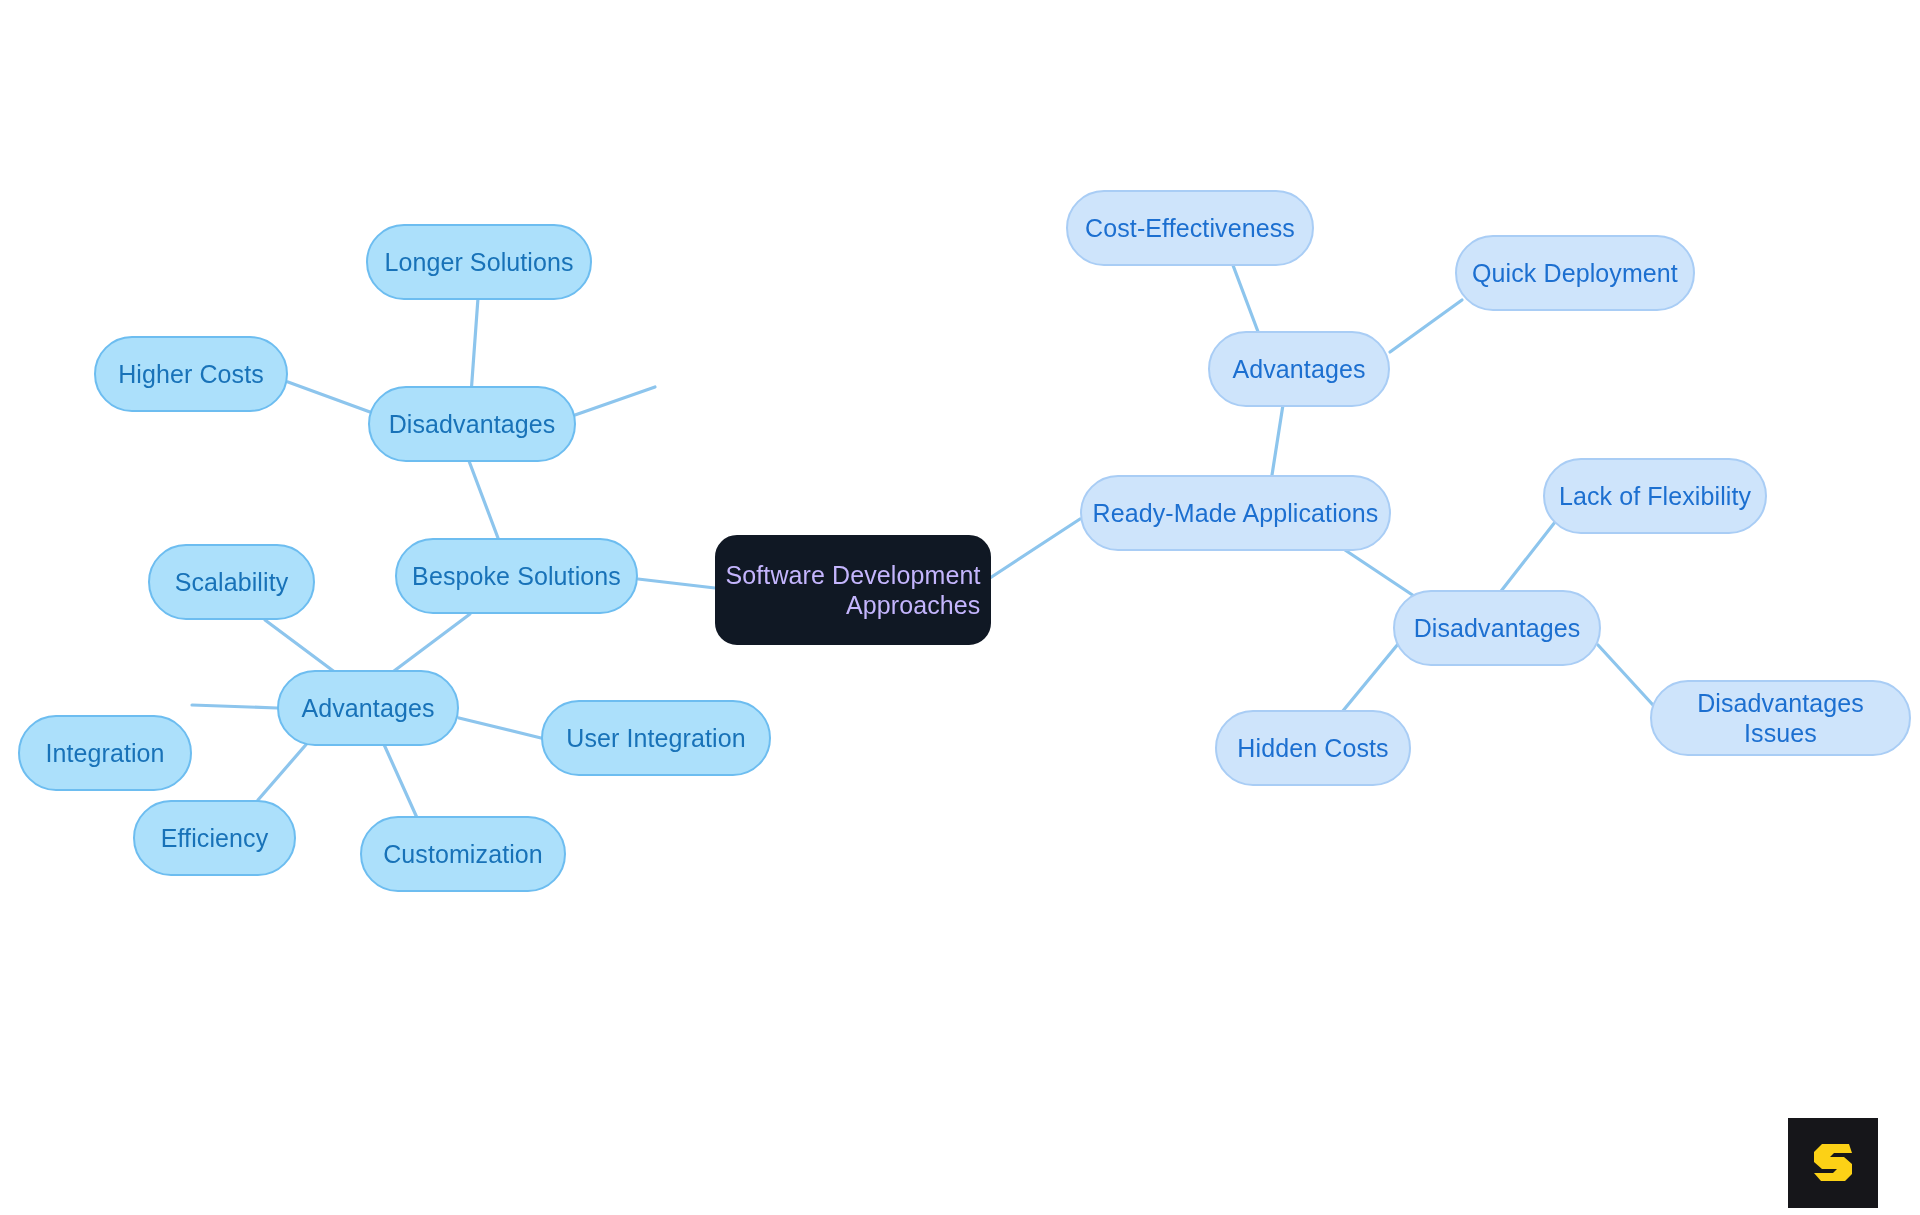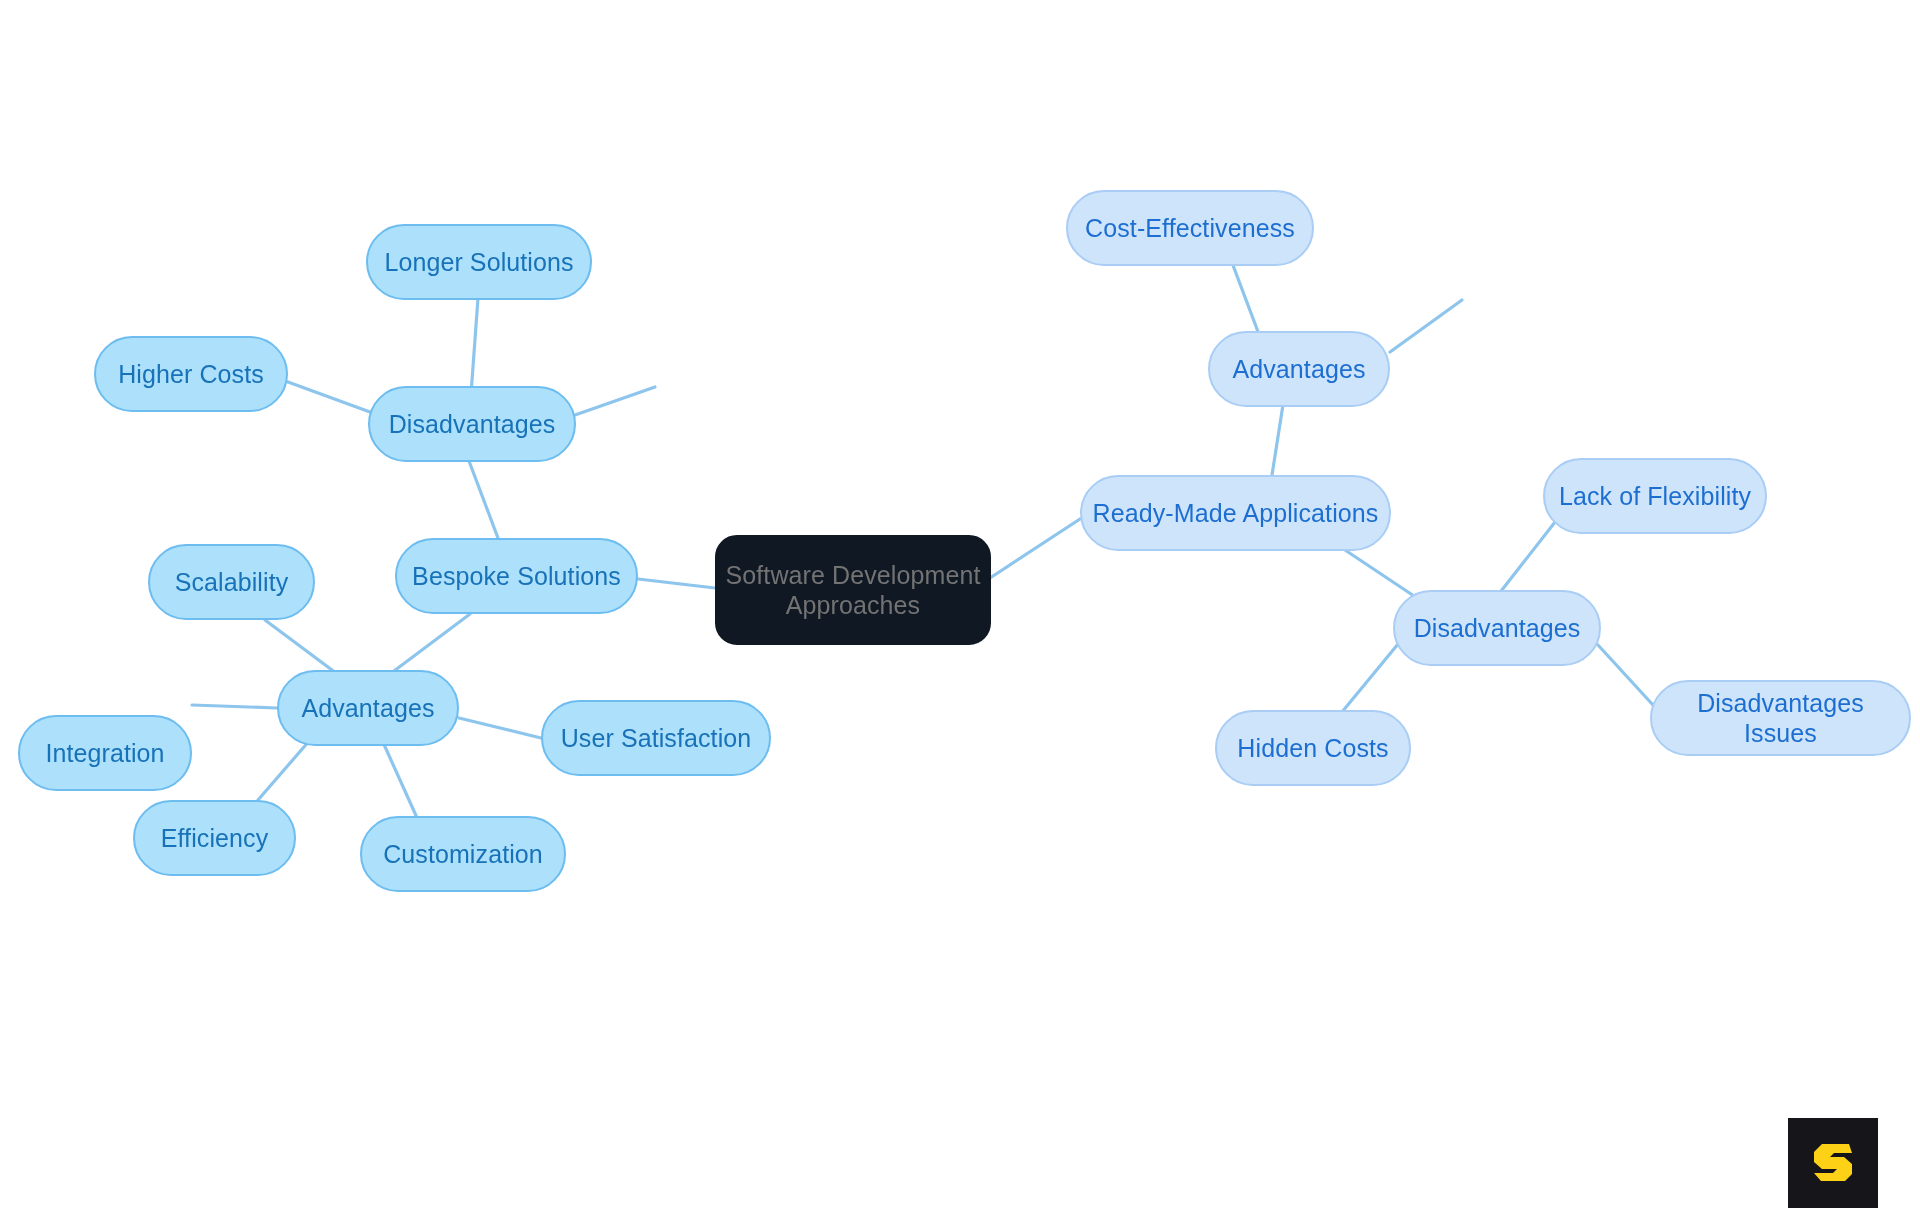--- a/index.html
+++ b/index.html
@@ -36,23 +36,24 @@
     line-height: 1.22;
     white-space: pre-line;
     letter-spacing: 0.1px;
     border-style: solid;
     border-width: 2px;
     z-index: 2;
   }
   .node.root {
     background: #101824;
     border-color: #101824;
-    color: #737373;
+    color: #c4b5fd;
     font-size: 25px;
     border-radius: 22px;
+    text-align: right;
   }
   .node.branch-left {
     background: #ace0fb;
     border-color: #6dbdf0;
     color: #1872b8;
     font-size: 25px;
     border-radius: 40px;
   }
   .node.branch-right {
     background: #cee4fb;
@@ -150,35 +151,38 @@
 
   <div class="node branch-left" style="left:133px; top:800px; width:163px; height:76px;">
     <span class="label">Efficiency</span>
   </div>
 
   <div class="node branch-left" style="left:360px; top:816px; width:206px; height:76px;">
     <span class="label">Customization</span>
   </div>
 
   <div class="node branch-left" style="left:541px; top:700px; width:230px; height:76px;">
-    <span class="label">User Satisfaction</span>
+    <span class="label">User Integration</span>
   </div>
 
   <div class="node branch-right" style="left:1080px; top:475px; width:311px; height:76px;">
     <span class="label">Ready-Made Applications</span>
   </div>
 
   <div class="node branch-right" style="left:1208px; top:331px; width:182px; height:76px;">
     <span class="label">Advantages</span>
   </div>
 
   <div class="node branch-right" style="left:1066px; top:190px; width:248px; height:76px;">
     <span class="label">Cost-Effectiveness</span>
   </div>
 
+  <div class="node branch-right" style="left:1455px; top:235px; width:240px; height:76px;">
+    <span class="label">Quick Deployment</span>
+  </div>
 
   <div class="node branch-right" style="left:1393px; top:590px; width:208px; height:76px;">
     <span class="label">Disadvantages</span>
   </div>
 
   <div class="node branch-right" style="left:1543px; top:458px; width:224px; height:76px;">
     <span class="label">Lack of Flexibility</span>
   </div>
 
   <div class="node branch-right" style="left:1215px; top:710px; width:196px; height:76px;">

